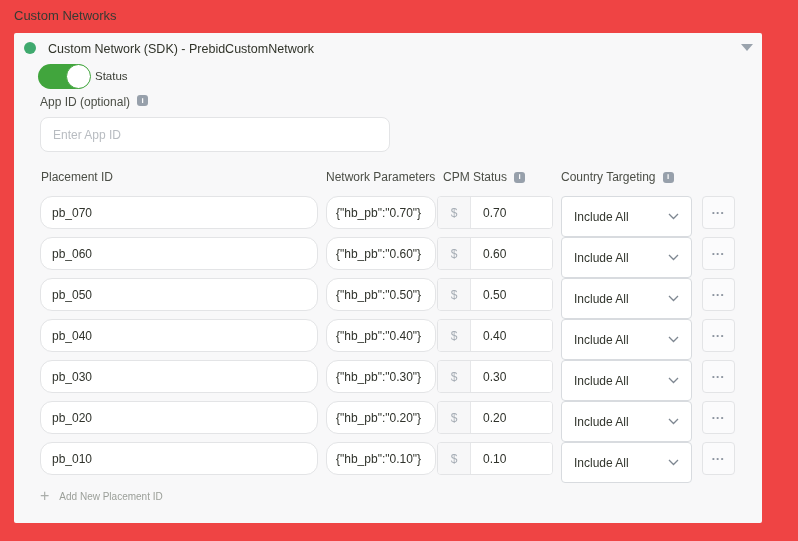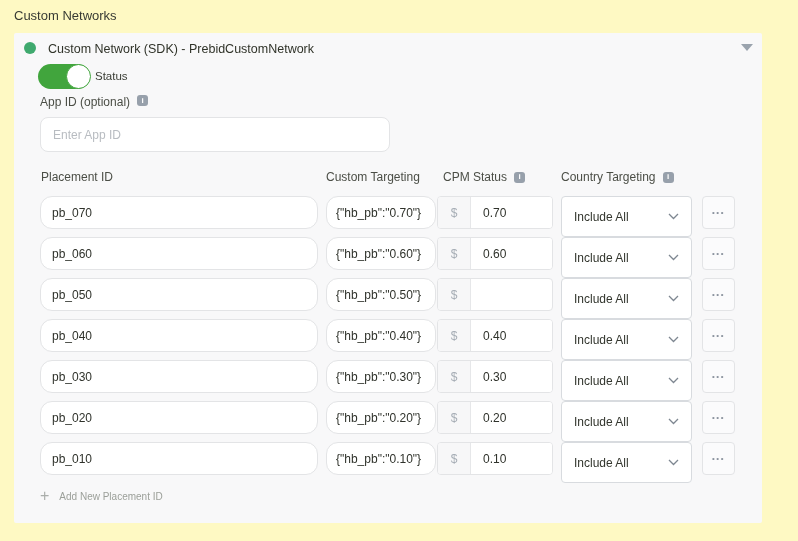--- a/index.html
+++ b/index.html
@@ -1,18 +1,18 @@
 <!DOCTYPE html>
 <html><head>
 <meta charset="utf-8">
 <style>
   * { margin:0; padding:0; box-sizing:border-box; }
   html,body { width:798px; height:541px; background:#ffffff;
     font-family:"Liberation Sans", sans-serif; color:#383b34; }
-  .page { position:relative; width:798px; height:541px; background:#fef9c3; overflow:hidden; }
+  .page { position:relative; width:798px; height:541px; background:#ef4444; overflow:hidden; }
 
   .page-title { position:absolute; left:14px; top:8px; font-size:13px; color:#373a33; }
 
   .card { position:absolute; left:14px; top:33px; width:748px; height:490px;
     background:#f8f8f9; border-radius:2px; }
 
   
   .status-dot { position:absolute; left:10px; top:9px; width:12px; height:12px;
     border-radius:50%; background:#3fa96e; }
   .network-name { position:absolute; left:34px; top:9px; font-size:12.5px; color:#303329; }
@@ -102,21 +102,21 @@
       <span class="field-label">App ID (optional)</span>
       <i class="info-icon">i</i>
     </div>
     <input class="appid-input" placeholder="Enter App ID" style="">
 
     <div class="col-headers">
       <div class="col-head c1">
         <span>Placement ID</span>
       </div>
       <div class="col-head c2">
-        <span>Custom Targeting</span>
+        <span>Network Parameters</span>
       </div>
       <div class="col-head c3">
         <span>CPM Status</span>
         <i class="info-icon">i</i>
       </div>
       <div class="col-head c4">
         <span>Country Targeting</span>
         <i class="info-icon">i</i>
       </div>
     </div>
@@ -156,20 +156,21 @@
     <button class="more-btn">
       <span class="dots">•••</span>
     </button>
   </div>
 
   <div class="prow">
     <input class="cell placement" value="pb_050" style="">
     <input class="cell params" value="{&quot;hb_pb&quot;:&quot;0.50&quot;}" style="">
     <div class="cpm-group">
       <span class="currency">$</span>
+      <input class="cpm-input" value="0.50" style="">
     </div>
     <div class="select">
       <span class="sel-text">Include All</span>
       <svg width="11" height="7" viewBox="0 0 11 7">
         <polyline points="1,1 5.5,5.5 10,1" fill="none" stroke="#7e8791" stroke-width="1.3"></polyline>
       </svg>
     </div>
     <button class="more-btn">
       <span class="dots">•••</span>
     </button>

